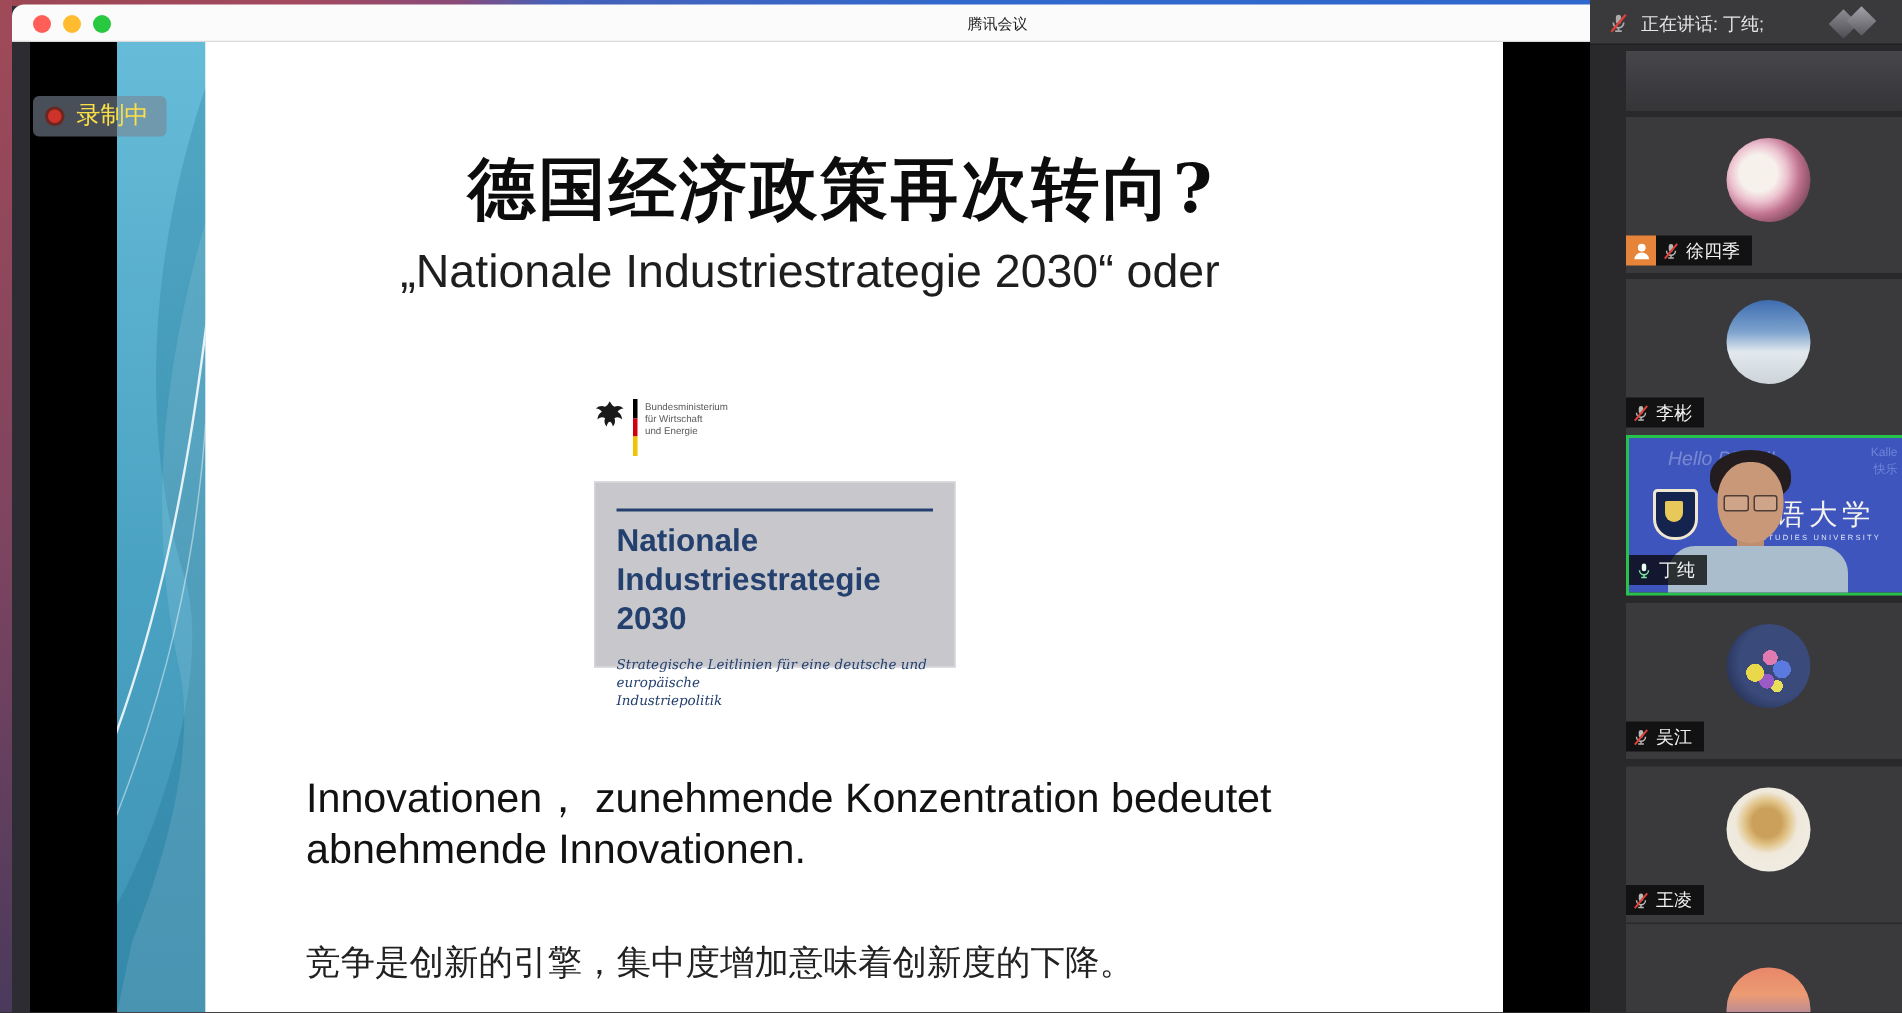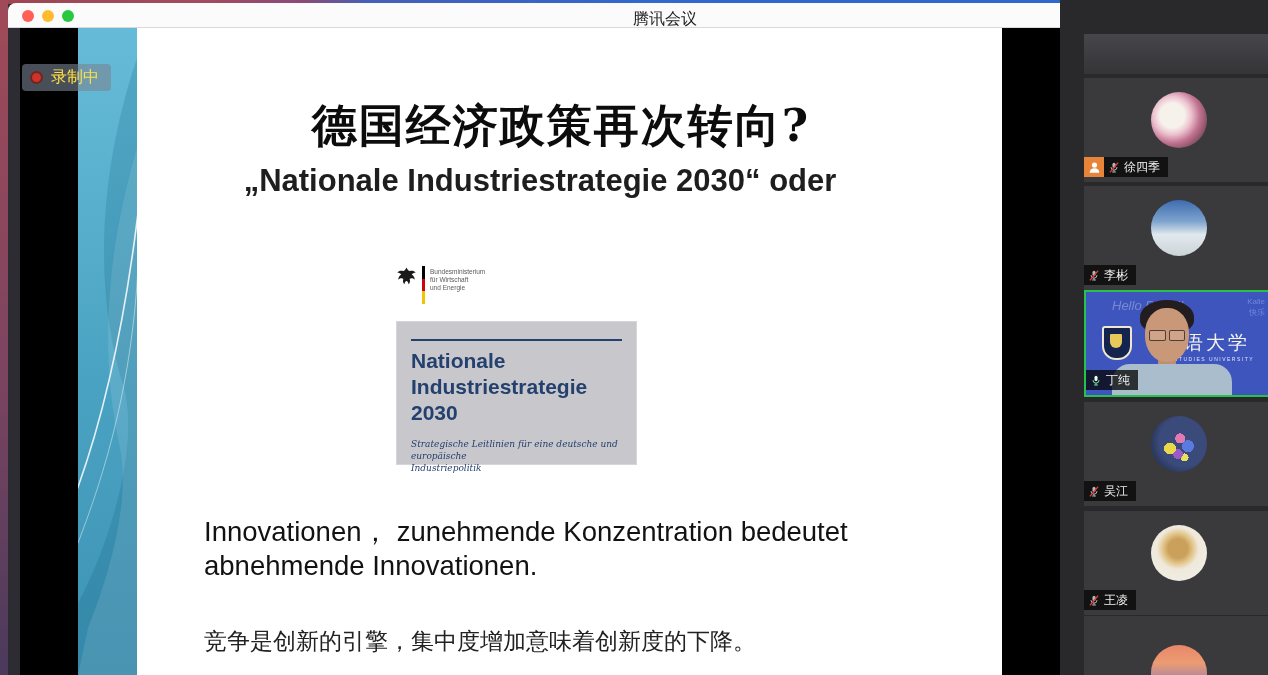--- a/index.html
+++ b/index.html
@@ -13,38 +13,38 @@
   .bg-left-strip { position:absolute; left:0; top:0; width:8px; height:675px;
     background:linear-gradient(180deg,#a04a58 0%,#7c4460 55%,#4a3a5c 100%); }
   .bg-left-strip2 { position:absolute; left:8px; top:4px; width:12px; height:671px; background:#2c2c32; }
 
   
   .titlebar { position:absolute; left:8px; top:3px; width:1054px; height:25px;
     background:#fbfbfb; border-radius:8px 0 0 0; border-bottom:1px solid #d9d9d9; }
   .traffic { position:absolute; left:14px; top:7px; display:flex; gap:8px; }
   .light { width:12px; height:12px; border-radius:50%; }
   .window-title { position:absolute; left:657px; top:6px; transform:translateX(-50%);
-    font-size:16px; color:#1c1c1c; white-space:nowrap; }
+    font-size:10px; color:#1c1c1c; white-space:nowrap; }
 
   
   .screen-share { position:absolute; left:20px; top:28px; width:1040px; height:647px; background:#000; }
   .slide { position:absolute; left:58px; top:0; width:924px; height:647px; background:#fff; overflow:hidden; }
   .teal-strip { position:absolute; left:0; top:0; width:59px; height:647px; }
 
   .slide-title { position:absolute; left:0; right:0; top:68px; text-align:center;
     font-family:"DejaVu Serif", serif; font-weight:600; font-size:45px; color:#0c0c0c; letter-spacing:2px;margin-left:42px; }
   .slide-subtitle { position:absolute; left:0; right:0; top:130px; text-align:center;
-    font-weight:700; font-size:31px; line-height:46px; color:#1e1e1e; }
+    font-weight:400; font-size:31px; line-height:46px; color:#1e1e1e; }
 
   .ministry-logo { position:absolute; left:318px; top:238px; display:flex; gap:5px; align-items:flex-start; }
   .flagbar { width:3px; height:38px; display:flex; flex-direction:column; }
   .flagbar span { flex:1; }
   .ministry-text { font-size:6.5px; line-height:8px; color:#5a5a5a; padding-top:2px; }
 
-  .cover { position:absolute; left:318px; top:293px; width:241px; height:144px;
+  .cover { position:absolute; left:318px; top:293px; width:241px; height:124px;
     background:#c8c8cc; border:1px solid #d6d6da; padding:0 14px; }
   .cover-rule { margin-top:17px; height:2px; background:#24406e; }
   .cover-title { margin-top:7px; font-size:21px; font-weight:bold; line-height:26px; color:#24406e; }
   .cover-sub { margin-top:12px; font-family:"DejaVu Serif", serif; font-style:italic;
     font-size:9px; line-height:12px; color:#24406e; }
 
   .body-de { position:absolute; left:126px; top:487px; font-size:27.5px; line-height:33.5px; color:#121212; }
   .body-zh { position:absolute; left:126px; top:598px; font-size:23px; color:#222; }
 
   .recording-badge { position:absolute; left:2px; top:36px; height:27px; padding:0 12px 0 8px;
@@ -190,20 +190,34 @@
     </div>
 
     <div class="recording-badge">
       <div class="rec-dot"></div>
       <div class="rec-label">录制中</div>
     </div>
   </div>
 
   <div class="sidebar">
 
+    <div class="status-bar">
+      <svg class="status-mic" width="14" height="15" viewBox="0 0 16 16">
+        <rect x="6" y="1.5" width="4" height="7" rx="2" fill="#ababab"></rect>
+        <path d="M4 7.5 a4 4 0 0 0 8 0" stroke="#ababab" stroke-width="1.3" fill="none"></path>
+        <line x1="8" y1="11.5" x2="8" y2="13.8" stroke="#ababab" stroke-width="1.3"></line>
+        <line x1="5.5" y1="14" x2="10.5" y2="14" stroke="#ababab" stroke-width="1.3"></line>
+        <line x1="2.5" y1="14.5" x2="13.5" y2="1.5" stroke="#e04038" stroke-width="1.8"></line>
+      </svg>
+      <div class="status-text">正在讲话: 丁纯;</div>
+      <div class="diamonds">
+        <span class="diamond d1"></span>
+        <span class="diamond d2"></span>
+      </div>
+    </div>
 
     <div class="partial-tile"></div>
 
     <div class="tile" style="top:78px">
       <div class="avatar av-flowers"></div>
       <div class="tile-label-row">
         <div class="presence-badge">
           <svg width="13" height="13" viewBox="0 0 16 16">
             <circle cx="8" cy="5" r="3.2" fill="#fff"></circle>
             <path d="M2 14.5 a6 5.5 0 0 1 12 0 Z" fill="#fff"></path>

